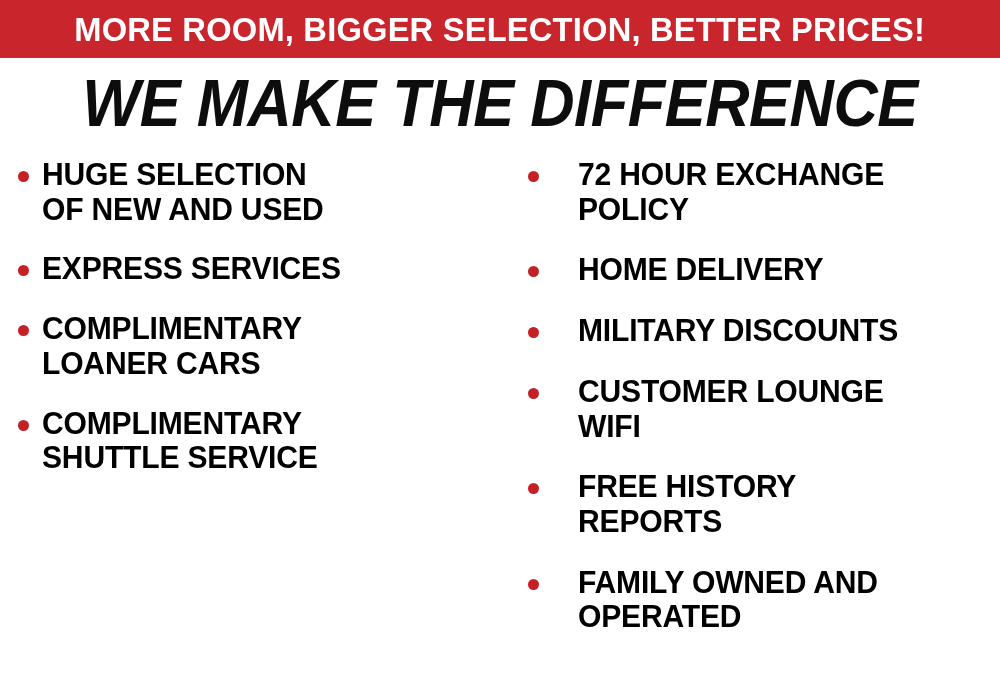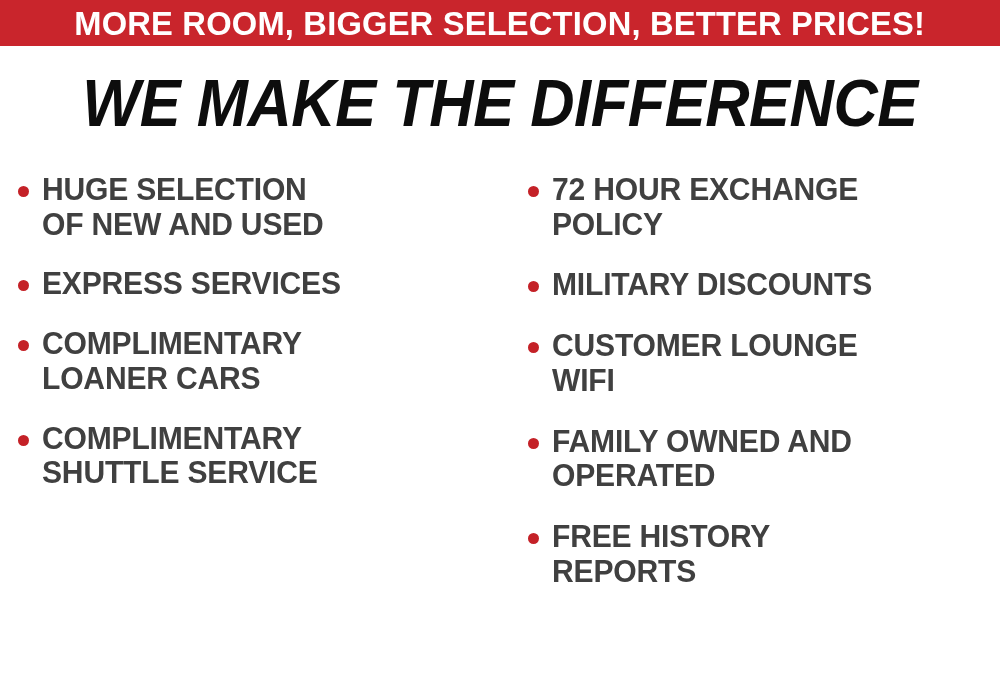--- a/index.html
+++ b/index.html
@@ -14,21 +14,21 @@
     font-family: "Liberation Sans", sans-serif;
     overflow: hidden;
     position: relative;
   }
 
   .ad-banner {
     position: absolute;
     top: 0;
     left: 0;
     width: 1000px;
-    height: 46px;
+    height: 58px;
     background: #c9252c;
     display: flex;
     align-items: center;
     justify-content: center;
     box-sizing: border-box;
   }
 
   .ad-banner-text {
     color: #ffffff;
     font-family: "Liberation Sans Narrow", "Liberation Sans", sans-serif;
@@ -79,31 +79,30 @@
   }
 
   .feature-column.right {
     width: 492px;
     padding-left: 20px;
   }
 
   .feature-item {
     display: flex;
     align-items: flex-start;
-    color: #404040;
+    color: #000000;
     font-family: "Liberation Sans", sans-serif;
     font-weight: bold;
     font-size: 31px;
     line-height: 1.12;
     letter-spacing: -0.2px;
-    margin-top: 15px;
   }
 
   .feature-column.left .feature-item { margin-bottom: 25px; }
-  .feature-column.right .feature-item { margin-bottom: 26px; }
+  .feature-column.right .feature-item { margin-bottom: 26px; gap: 26px; }
 
   .feature-bullet {
     flex: 0 0 auto;
     width: 11px;
     height: 11px;
     border-radius: 50%;
     background: #c42127;
     margin-top: 13px;
     margin-right: 13px;
   }
@@ -149,32 +148,36 @@
   </div>
 
   <div class="feature-column right">
     <div class="feature-item">
       <span class="feature-bullet"></span>
       <span class="feature-label">72 HOUR EXCHANGE
 POLICY</span>
     </div>
     <div class="feature-item">
       <span class="feature-bullet"></span>
+      <span class="feature-label">HOME DELIVERY</span>
+    </div>
+    <div class="feature-item">
+      <span class="feature-bullet"></span>
       <span class="feature-label">MILITARY DISCOUNTS</span>
     </div>
     <div class="feature-item">
       <span class="feature-bullet"></span>
       <span class="feature-label">CUSTOMER LOUNGE
 WIFI</span>
     </div>
     <div class="feature-item">
       <span class="feature-bullet"></span>
-      <span class="feature-label">FAMILY OWNED AND
-OPERATED</span>
+      <span class="feature-label">FREE HISTORY
+REPORTS</span>
     </div>
     <div class="feature-item">
       <span class="feature-bullet"></span>
-      <span class="feature-label">FREE HISTORY
-REPORTS</span>
+      <span class="feature-label">FAMILY OWNED AND
+OPERATED</span>
     </div>
   </div>
 
 </div>
 
 </body></html>

